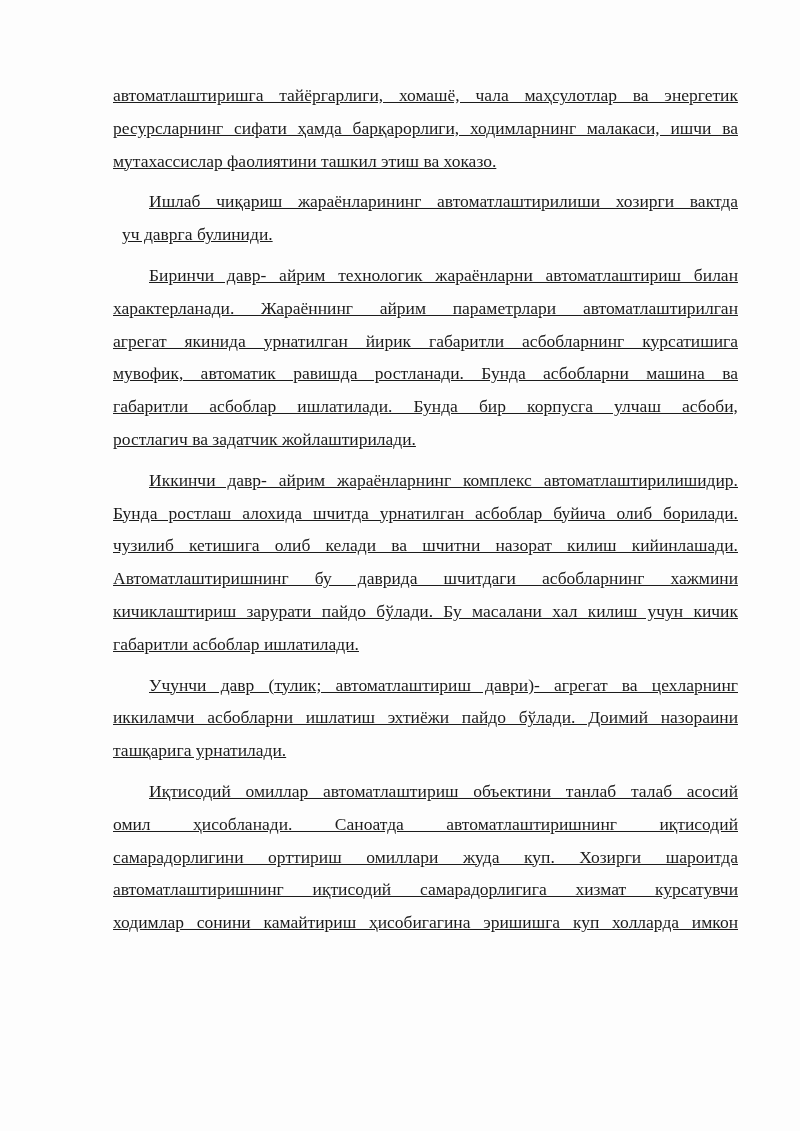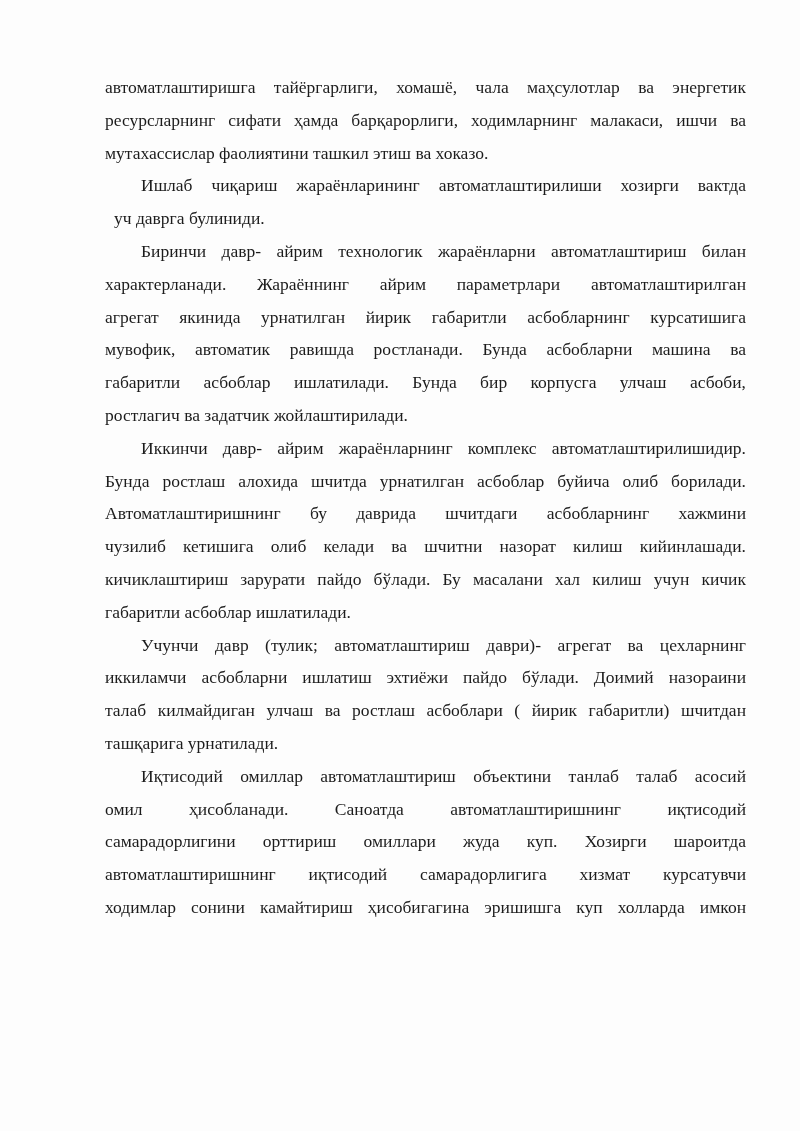--- a/index.html
+++ b/index.html
@@ -15,21 +15,21 @@
     color: #1c1c1c;
   }
   .doc {
     position: absolute;
     left: 105px;
     top: 71px;
     width: 641px;
     font-size: 17.5px;
     line-height: 32.8px;
   }
-  .para { margin: 0; }
+  .para { margin: 8px; text-decoration: underline; }
   .ln {
     text-align: justify;
     text-align-last: justify;
     white-space: normal;
   }
   .ln.end {
     text-align: right;
     text-align-last: left;
   }
   .ln.indent { padding-left: 36px; }
@@ -56,30 +56,29 @@
     <div class="ln">характерланади. Жараённинг айрим параметрлари автоматлаштирилган</div>
     <div class="ln">агрегат якинида урнатилган йирик габаритли асбобларнинг курсатишига</div>
     <div class="ln">мувофик, автоматик равишда ростланади. Бунда асбобларни машина ва</div>
     <div class="ln">габаритли асбоблар ишлатилади. Бунда бир корпусга улчаш асбоби,</div>
     <div class="ln end">ростлагич ва задатчик жойлаштирилади.</div>
   </div>
 
   <div class="para">
     <div class="ln indent">Иккинчи давр- айрим жараёнларнинг комплекс автоматлаштирилишидир.</div>
     <div class="ln">Бунда ростлаш алохида шчитда урнатилган асбоблар буйича олиб борилади.</div>
+    <div class="ln">чузилиб кетишига олиб келади ва шчитни назорат килиш кийинлашади.</div>
     <div class="ln">Автоматлаштиришнинг бу даврида шчитдаги асбобларнинг хажмини</div>
-    <div class="ln">чузилиб кетишига олиб келади ва шчитни назорат килиш кийинлашади.</div>
     <div class="ln">кичиклаштириш зарурати пайдо бўлади. Бу масалани хал килиш учун кичик</div>
     <div class="ln end">габаритли асбоблар ишлатилади.</div>
   </div>
 
   <div class="para">
     <div class="ln indent">Учунчи давр (тулик; автоматлаштириш даври)- агрегат ва цехларнинг</div>
     <div class="ln">иккиламчи асбобларни ишлатиш эхтиёжи пайдо бўлади. Доимий назораини</div>
-    <div class="ln">талаб килмайдиган улчаш ва ростлаш асбоблари ( йирик габаритли) шчитдан</div>
     <div class="ln end">ташқарига урнатилади.</div>
   </div>
 
   <div class="para">
     <div class="ln indent">Иқтисодий омиллар автоматлаштириш объектини танлаб талаб асосий</div>
     <div class="ln">омил ҳисобланади. Саноатда автоматлаштиришнинг иқтисодий</div>
     <div class="ln">самарадорлигини орттириш омиллари жуда куп. Хозирги шароитда</div>
     <div class="ln">автоматлаштиришнинг иқтисодий самарадорлигига хизмат курсатувчи</div>
     <div class="ln">ходимлар сонини камайтириш ҳисобигагина эришишга куп холларда имкон</div>
   </div>

